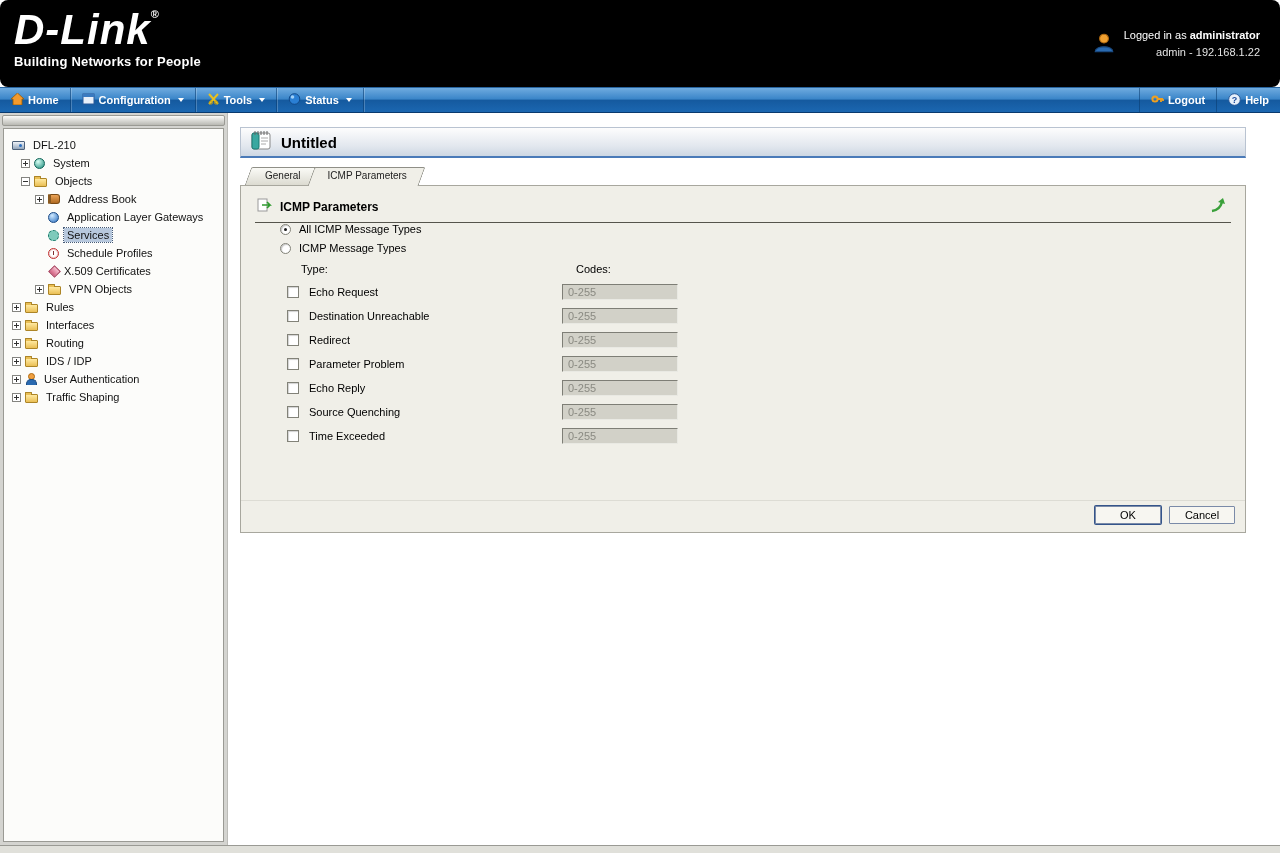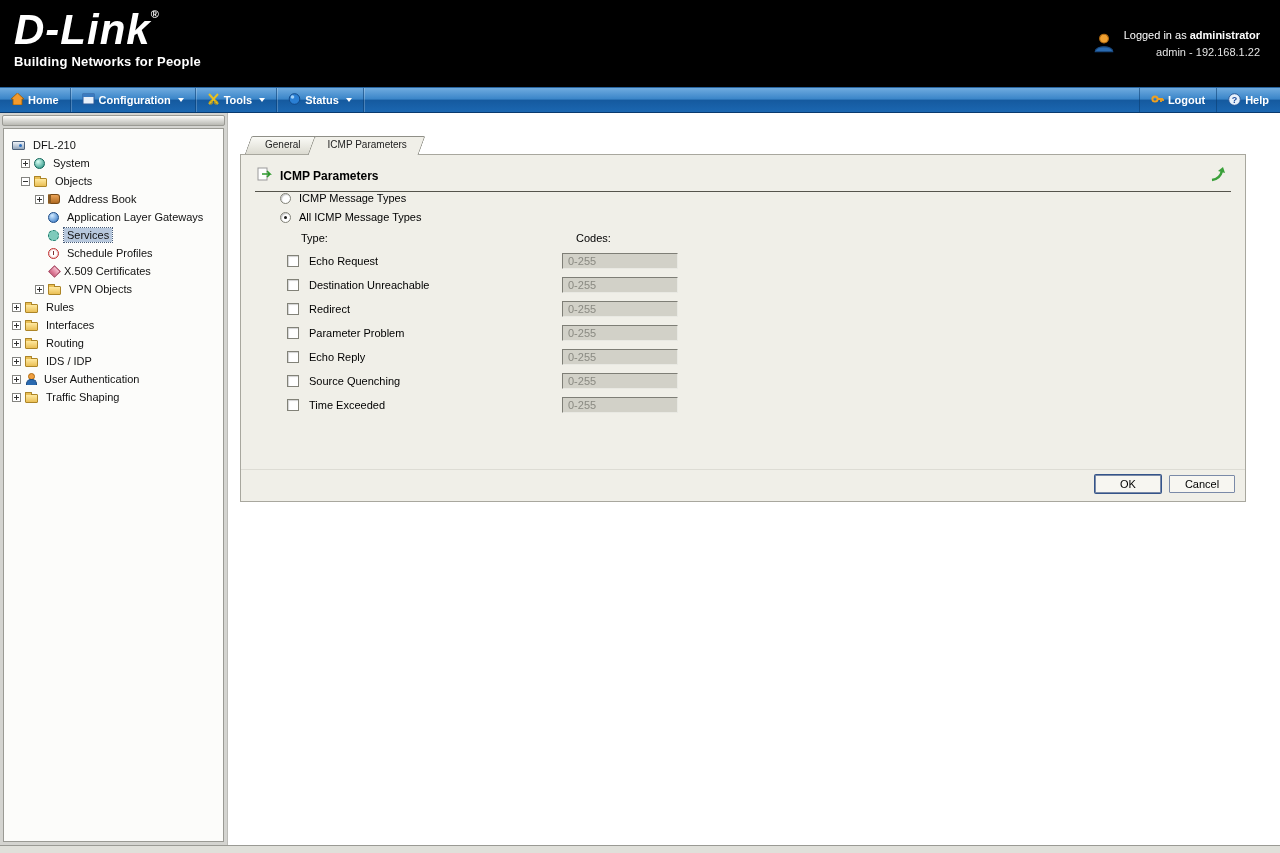--- a/index.html
+++ b/index.html
@@ -1,20 +1,20 @@
 <!DOCTYPE html>
 <html><head>
 <meta charset="utf-8">
 <style>
   * { box-sizing: border-box; margin: 0; padding: 0; }
   html,body { width: 1280px; height: 853px; overflow: hidden; }
   body { font-family: "Liberation Sans", sans-serif; background: #fff; }
 
   
-  .topbar { height: 87px; background: #000; display: flex; justify-content: space-between; }
+  .topbar { height: 87px; background: #000; display: flex; justify-content: space-between; border-radius: 8px; }
   .logo-wrap { padding: 9px 0 0 14px; color: #fff; }
   .logo-text { font-size: 42px; font-weight: bold; font-style: italic; letter-spacing: 1px; line-height: 1; }
   .logo-text .reg { font-size: 11px; vertical-align: 26px; font-style: normal; }
   .tagline { font-size: 13px; font-weight: bold; margin-top: 3px; letter-spacing: .2px; }
   .login { display: flex; align-items: center; gap: 9px; padding: 0 20px 0 0; color: #fff; font-size: 11px; }
   .login-lines { text-align: right; line-height: 1.5; }
   .login-line2 { color: #e4e4e4; }
 
   
   .navbar { height: 26px; background: linear-gradient(#6fabdf 0%, #3b86c9 45%, #155a9f 52%, #1b67b1 100%);
@@ -274,20 +274,31 @@
         <span class="exp plus"></span>
         <span class="ticon i-folder"></span>
         <span class="tlabel">Traffic Shaping</span>
       </div>
 
     </div>
   </aside>
 
   <main class="main">
 
+    <div class="title-bar">
+      <span>
+        <svg width="24" height="22" viewBox="0 0 24 22">
+            <rect x="3" y="4" width="18" height="16" rx="2" fill="#fff" stroke="#888"></rect>
+            <rect x="3" y="4" width="7" height="16" rx="2" fill="#3aa8a0" stroke="#1a7a72"></rect>
+            <path d="M6 2v4M9 2v4M12 2v4M15 2v4M18 2v4" stroke="#666"></path>
+            <path d="M12 9h7M12 12h7M12 15h5" stroke="#aaa"></path>
+          </svg>
+      </span>
+      <span class="title-text">Untitled</span>
+    </div>
 
     <div class="tabs">
       <div class="tab">
         <span class="tab-label">General</span>
       </div>
       <div class="tab active">
         <span class="tab-label">ICMP Parameters</span>
       </div>
     </div>
 
@@ -306,26 +317,26 @@
           <span>
             <svg width="20" height="16" viewBox="0 0 20 16">
                 <path d="M3 14q8-1 10-9" fill="none" stroke="#3aa03a" stroke-width="2.5"></path>
                 <path d="M9 5l5-4 2 6z" fill="#3aa03a"></path>
               </svg>
           </span>
         </div>
 
 
         <div class="radio-row">
+          <span class="radio on"></span>
+          <span>All ICMP Message Types</span>
+        </div>
+        <div class="radio-row">
           <span class="radio"></span>
           <span>ICMP Message Types</span>
-        </div>
-        <div class="radio-row">
-          <span class="radio on"></span>
-          <span>All ICMP Message Types</span>
         </div>
 
         <div class="cols-head">
           <span class="c1">Type:</span>
           <span>Codes:</span>
         </div>
 
         <div class="type-row">
           <span class="c1">
             <span class="checkbox"></span>

